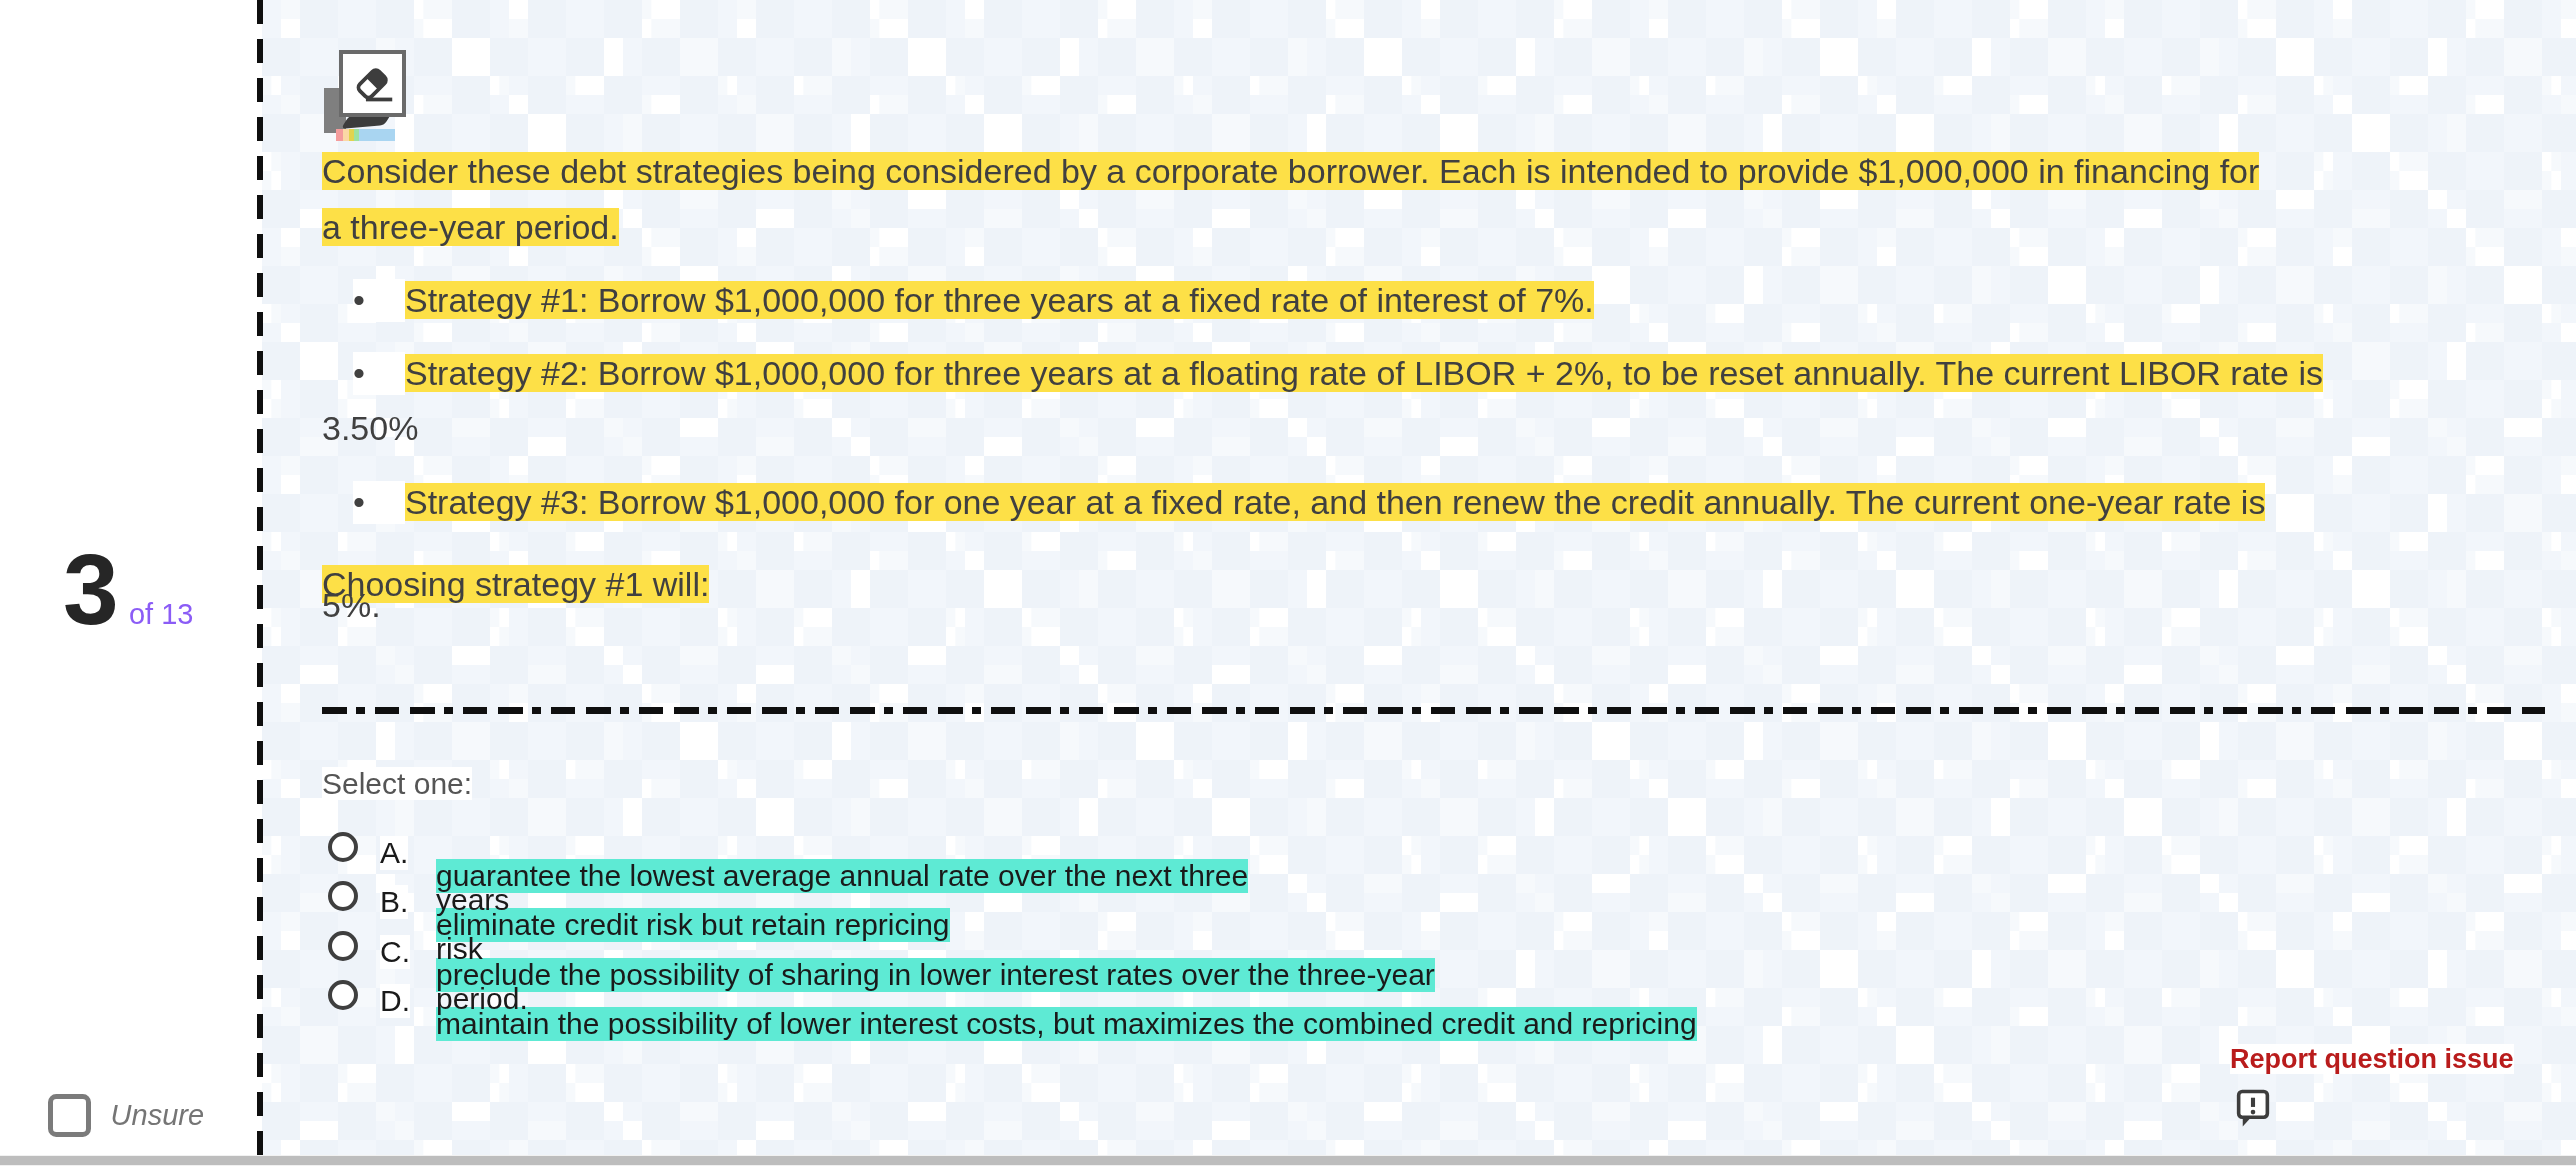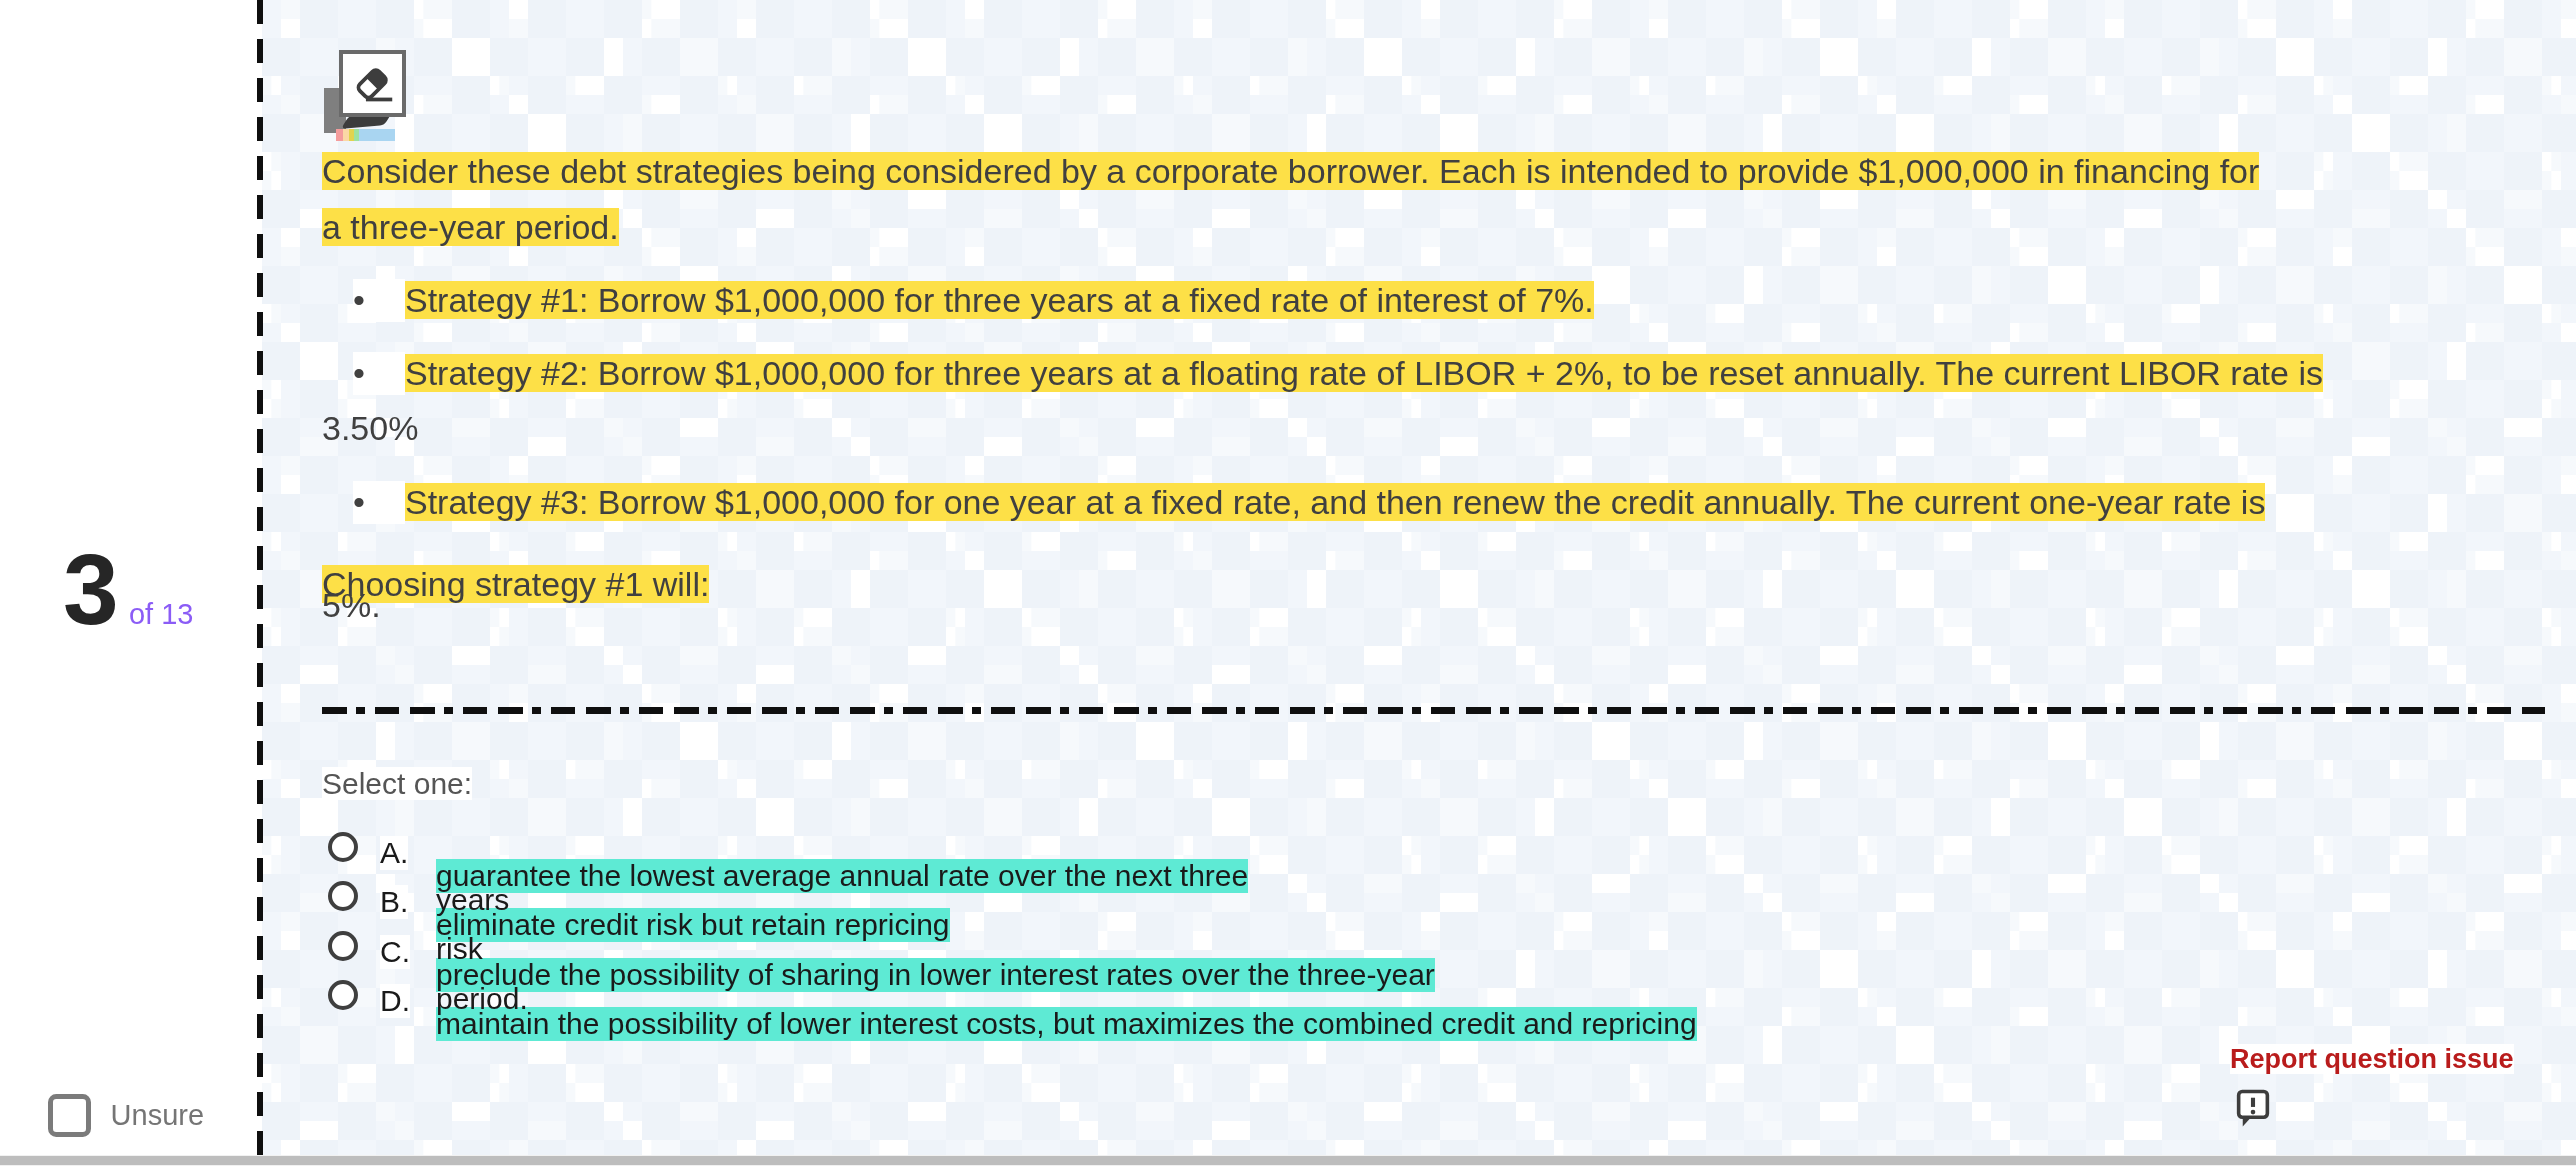--- a/index.html
+++ b/index.html
@@ -18,21 +18,21 @@
   .dash-v { position:absolute; top:0; bottom:0; width:5.7px;
             background:repeating-linear-gradient(180deg,#0f0f0f 0 24px, transparent 24px 39px); }
   .dash-left { left:257px; }
 
   
   .qnum { position:absolute; left:63px; top:539px; display:flex; align-items:baseline; }
   .qnum .num { font-size:100px; font-weight:700; color:#262626; line-height:1; }
   .qnum .of  { font-size:29px; color:#8b5cf6; margin-left:10.3px; }
   .unsure { position:absolute; left:48px; top:1094px; display:flex; align-items:center; cursor:pointer; }
   .checkbox { width:43px; height:43px; border:5.7px solid #7b7b7b; border-radius:8.2px; background:#fff; }
-  .unsure .lbl { font-size:29px; color:#757575; margin-left:19.6px; }
+  .unsure .lbl { font-size:29px; color:#757575; margin-left:19.6px;font-style:italic; }
 
   
   .qicon-gray { position:absolute; left:324px; top:88px; width:21.6px; height:45px; background:#7f7f7f; }
   .qicon-smudge { position:absolute; left:346px; top:114px; width:41px; height:13.4px; background:#3c3c3c;
                   transform:skewX(-35deg) rotate(-5deg); border-radius:4.1px; }
   .qicon-stripes { position:absolute; left:336px; top:129px; height:12.4px; display:flex; }
   .qicon-stripes i { display:block; height:100%; }
   .st1{width:7.2px;background:#f49c9c;} .st2{width:5.7px;background:#fbd8a5;}
   .st3{width:5.2px;background:#e2d34d;} .st4{width:4.6px;background:#9de2a0;} .st5{width:36px;background:#a9d5f1;}
   .qicon-box { position:absolute; left:339px; top:50px; width:67px; height:67px;

